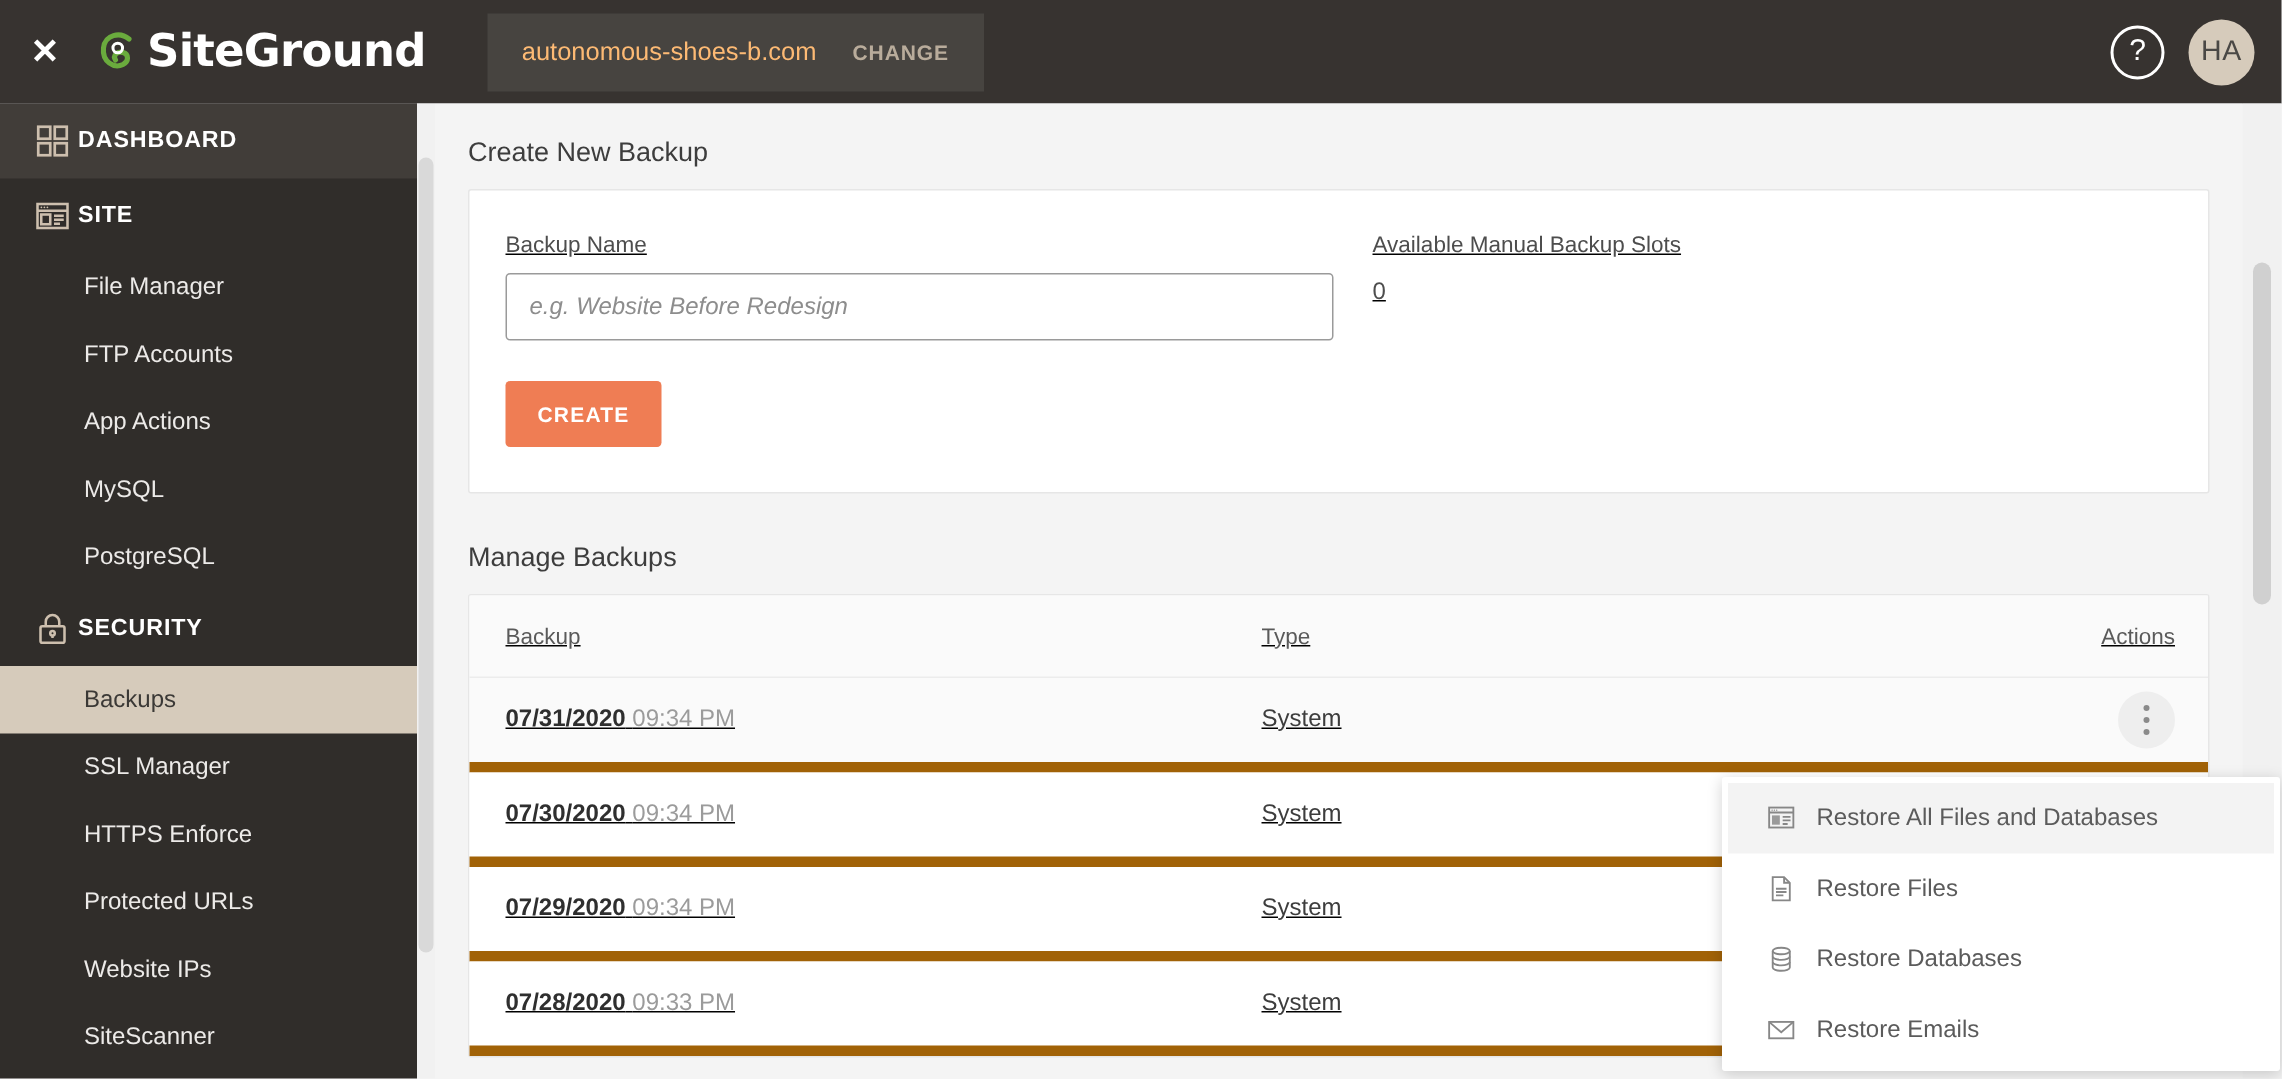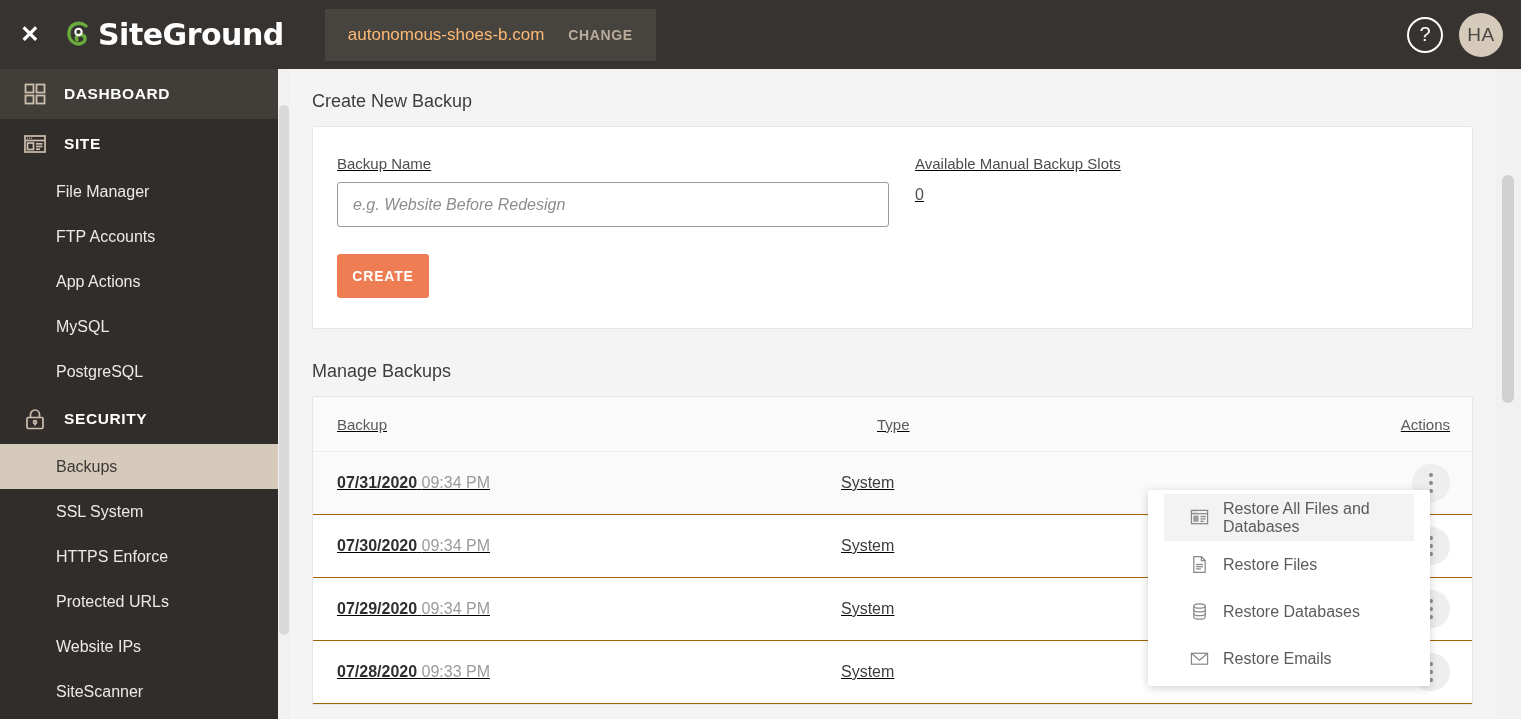--- a/index.html
+++ b/index.html
@@ -69,21 +69,21 @@
 
   
   .sidebar {
     position: absolute; top: 69px; left: 0;
     width: 278px; height: 650px;
     background: #302d2a;
     overflow: hidden;
   }
   .sb-section {
     height: 50px; display: flex; align-items: center;
-    padding-left: 22px; gap: 16px;
+    padding-left: 22px; gap: 4px;
     cursor: pointer;
   }
   .sb-section.dash { background: #413d39; }
   .sb-section .sb-ico { width: 26px; height: 26px; flex:0 0 auto;
     display:flex;align-items:center;justify-content:center; }
   .sb-section .sb-label {
     color: #ffffff; font-size: 15.5px; font-weight: 700; letter-spacing: .6px;
   }
   .sb-item {
     height: 45px; display: flex; align-items: center;
@@ -130,42 +130,41 @@
   .text-input {
     width: 552px; height: 45px;
     border: 1px solid #9a9a9a; border-radius: 3px;
     padding: 0 15px; font-size: 16px; color: #333;
     font-family: "Liberation Sans", sans-serif;
     background: #fff; outline: none;
   }
   .text-input::placeholder { color: #8d8d8d; font-style: italic; }
   .btn-create {
     margin-top: 27px;
-    width: 92px; height: 44px;
+    width: 104px; height: 44px;
     background: #ef7d54; border: none; border-radius: 3px;
     color: #fff; font-size: 14px; font-weight: 700; letter-spacing: .8px;
     cursor: pointer;
     font-family: "Liberation Sans", sans-serif;
   }
   .slots-col { padding-left: 0; }
   .slots-value { font-size: 16px; color: #4d4d4d; margin-top: 14px; }
 
   
   .table { width: 100%; }
   .th-row {
     display: flex; align-items: center;
     height: 55px;
     border-bottom: 1px solid #ececec;
     background: #fafafa;
-    gap: 36px;
   }
   .tr {
     display: flex; align-items: center;
     height: 63px;
-    border-bottom: 1px solid #a16207;
+    border-bottom: 7px solid #a16207;
     background: #fff;
   }
   .tr.alt { background: #fafafa; }
   .c-backup { width: 528px; padding-left: 24px; }
   .c-type   { width: 420px; }
   .c-action { flex: 1; display: flex; justify-content: flex-end; padding-right: 22px; }
   .th { font-size: 15px; color: #5a5a5a; }
   .cell-date { font-size: 16px; color: #2f2f2f; font-weight: 700; }
   .cell-time { font-size: 16px; color: #9b9b9b; font-weight: 400; }
   .cell-type { font-size: 16px; color: #3d3d3d; }
@@ -173,27 +172,27 @@
     width: 38px; height: 38px; border-radius: 50%;
     background: #eeeeee;
     display: flex; flex-direction: column; align-items: center; justify-content: center;
     gap: 4px; cursor: pointer;
   }
   .kebab i { width: 4px; height: 4px; border-radius: 50%; background: #8a8a8a; display:block; }
 
   
   .dropdown {
     position: absolute;
-    top: 490px; left: 1148px;
-    width: 282px;
+    top: 518px; left: 1148px;
+    width: 372px;
     background: #fff;
     box-shadow: 0 2px 10px rgba(0,0,0,.18);
     border-radius: 2px;
     z-index: 30;
-    padding: 4px 16px;
+    padding: 4px 4px;
   }
   .dd-item {
     height: 47px; display: flex; align-items: center; gap: 14px;
     padding-left: 26px;
     font-size: 16px; color: #5b5b5b;
     cursor: pointer;
   }
   .dd-item.hover { background: #f3f3f3; }
   .dd-ico { width: 19px; height: 19px; flex: 0 0 auto; display:flex;align-items:center;justify-content:center; }
 
@@ -278,21 +277,21 @@
         <rect x="4" y="10.5" width="16" height="11" rx="1.2"></rect>
         <path d="M7.5 10.5 V7.5 a4.5 4.5 0 0 1 9 0 v3"></path>
         <circle cx="12" cy="15.2" r="1.5"></circle>
           <line x1="12" y1="16.4" x2="12" y2="18.4"></line>
       </svg>
     </span>
     <span class="sb-label">SECURITY</span>
   </div>
 
   <div class="sb-item active">Backups</div>
-  <div class="sb-item">SSL System</div>
+  <div class="sb-item">SSL Manager</div>
   <div class="sb-item">HTTPS Enforce</div>
   <div class="sb-item">Protected URLs</div>
   <div class="sb-item">Website IPs</div>
   <div class="sb-item">SiteScanner</div>
 </div>
 
 <div class="sb-scroll">
   <div class="sb-thumb"></div>
 </div>
 

